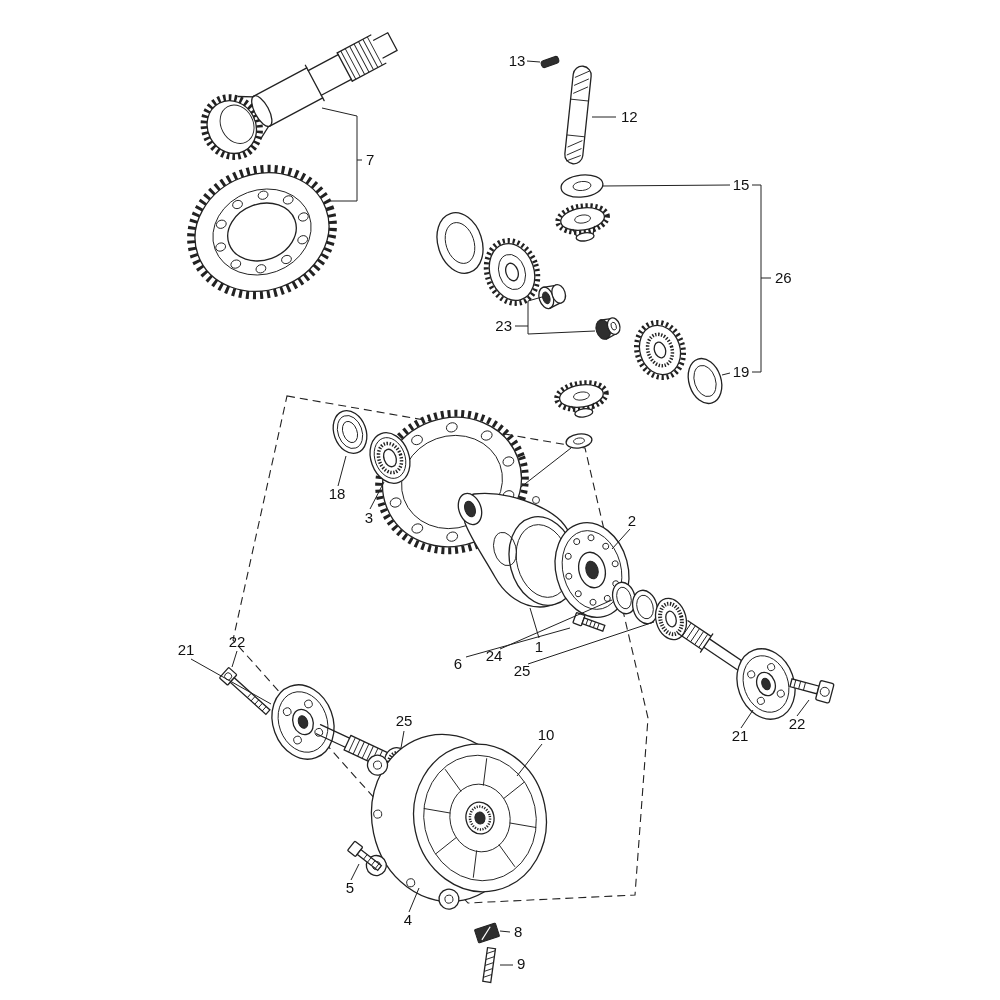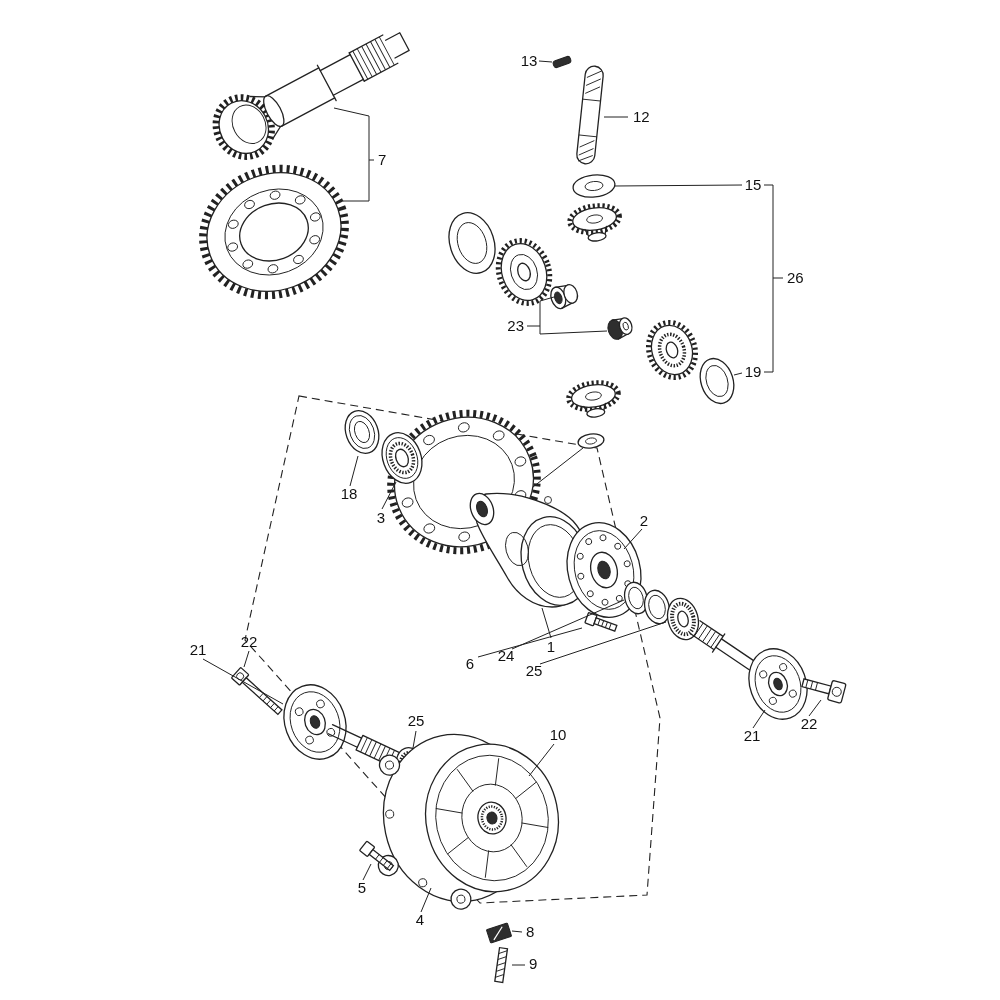--- a/index.html
+++ b/index.html
@@ -1,16 +1,16 @@
 <!DOCTYPE html>
 <html><head>
 <meta charset="utf-8">
 <style>
   html,body{margin:0;padding:0;background:#fff;}
-  .stage{position:relative;width:924px;height:1000px;background:#ffffff;overflow:hidden;margin-left:12px;}
+  .stage{position:relative;width:924px;height:1000px;background:#ffffff;overflow:hidden;}
   svg{display:block;width:1000px;height:1000px;}
   .ln{fill:none;stroke:#222;stroke-width:1.3;stroke-linecap:round;stroke-linejoin:round;}
   .lt{fill:none;stroke:#222;stroke-width:0.9;}
   .fw{fill:#fff;stroke:#222;stroke-width:1.3;}
   .dk{fill:#2e2e2e;stroke:#222;stroke-width:1;}
   .teeth{fill:none;stroke:#222;}
   .knurl{fill:none;stroke:#222;}
   .leader{fill:none;stroke:#222;stroke-width:1;}
   .dash{fill:none;stroke:#222;stroke-width:1.1;stroke-dasharray:8 5;}
   text.lbl{font:15px "Liberation Sans", sans-serif;fill:#111;}

